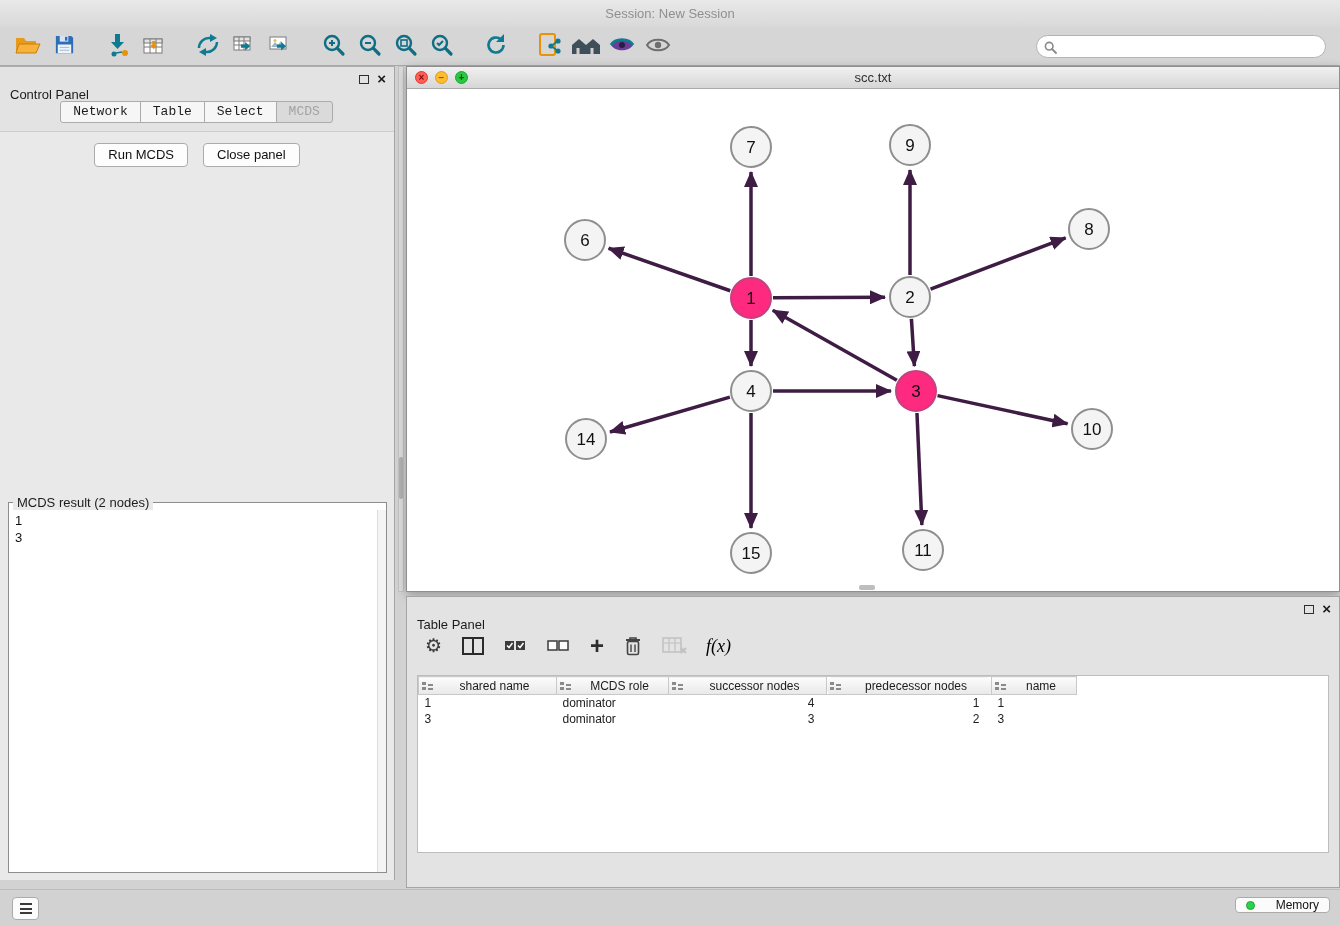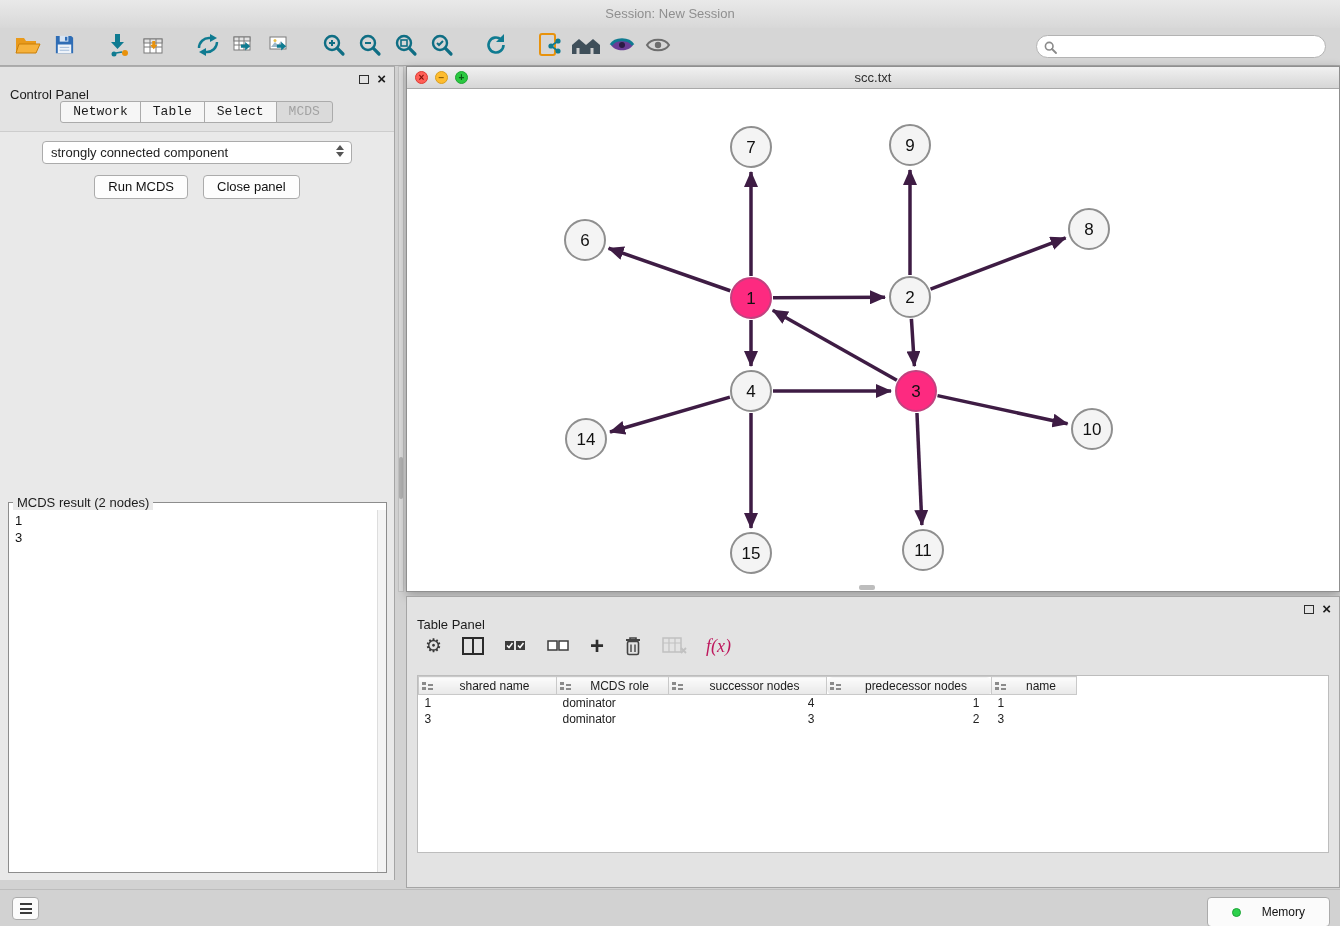--- a/index.html
+++ b/index.html
@@ -97,21 +97,21 @@
 
   
   .table-panel {
     position:absolute; left:406px; top:596px; width:934px; height:292px;
     background:#e3e3e3; border:1px solid #a5a5a5;
   }
   .tp-toolbar { display:flex; align-items:center; gap:19px; padding:8px 0 6px 18px; height:40px; }
   .tp-ico { display:flex; align-items:center; justify-content:center; }
   .gear-glyph { font-size:19px; color:#3a3a3a; line-height:20px; }
   .plus-glyph { font-size:24px; font-weight:bold; color:#2e2e2e; line-height:20px; }
-  .fx-glyph { font-family:"Liberation Serif", serif; font-style:italic; font-size:18px; color:#be185d; }
+  .fx-glyph { font-family:"Liberation Serif", serif; font-style:italic; font-size:18px; color:#000000; }
   .table-area {
     position:absolute; left:10px; right:10px; top:78px; height:178px;
     background:#fff; border:1px solid #bdbdbd; overflow:hidden;
   }
   table.data { border-collapse:collapse; font-size:12px; table-layout:fixed;padding-left:11px; }
   table.data th {
     position:relative; background:linear-gradient(#fcfcfc,#e8e8e8);
     border:1px solid #c9c9c9; font-weight:normal; height:18px; font-size:12px;
     text-align:center; padding:0 4px 0 18px; color:#1c1c1c; white-space:nowrap; overflow:hidden;
   }
@@ -128,23 +128,23 @@
 
   
   .statusbar { position:absolute; left:0; right:0; bottom:0; height:37px; background:#d2d2d2; border-top:1px solid #bdbdbd; }
   .status-left-btn {
     position:absolute; left:12px; top:7px; width:27px; height:23px;
     background:#fbfbfb; border:1px solid #ababab; border-radius:4px;
     display:flex; flex-direction:column; gap:2.5px; align-items:center; justify-content:center;
   }
   .status-left-btn i { display:block; width:12px; height:2px; background:#3a3a3a; }
   .memory-btn {
-    position:absolute; right:10px; top:7px; height:30px;
+    position:absolute; right:10px; top:7px; height:16px;
     background:#fbfbfb; border:1px solid #ababab; border-radius:4px;
-    display:flex; align-items:center; gap:21px; padding:0 24px; font-size:12px; color:#111;
+    display:flex; align-items:center; gap:21px; padding:0 10px; font-size:12px; color:#111;
   }
   .mem-dot { width:9px; height:9px; border-radius:50%; background:#2dd14c; border:1px solid #1da437; }
 </style>
 </head>
 <body>
 
 <div class="titlebar">
   <span>Session: New Session</span>
 </div>
 
@@ -290,27 +290,20 @@
       <span class="close-ico">×</span>
     </span>
   </div>
   <div class="tabbar" id="control-tabs">
       <div class="tab">Network</div>
       <div class="tab">Table</div>
       <div class="tab">Select</div>
       <div class="tab active">MCDS</div>
     </div>
   <div class="cp-content">
-    <div class="dropdown">
-      <span>strongly connected component</span>
-      <span class="dd-arrows">
-          <span class="up"></span>
-          <span class="down"></span>
-        </span>
-    </div>
     <div class="btn-row">
       <div class="btn">Run MCDS</div>
       <div class="btn">Close panel</div>
     </div>
   </div>
   <fieldset class="mcds-fieldset">
     <legend>MCDS result (2 nodes)</legend>
     <div class="mcds-text" id="mcds-result-text">1
 3</div>
     <div class="mcds-scroll"></div>

